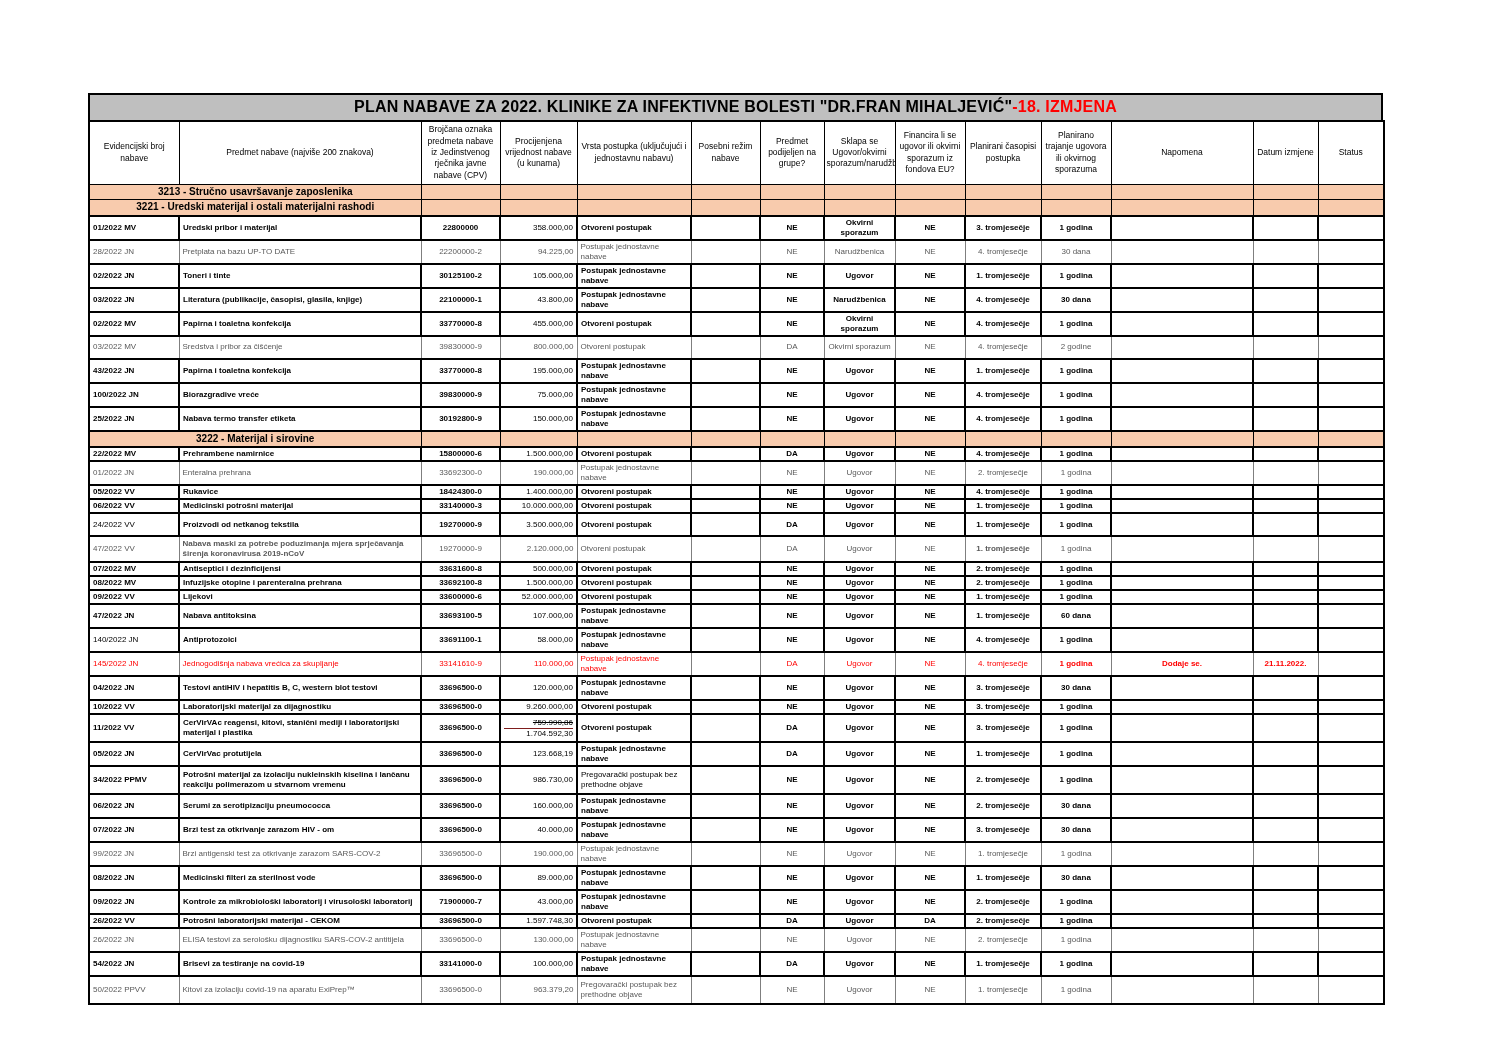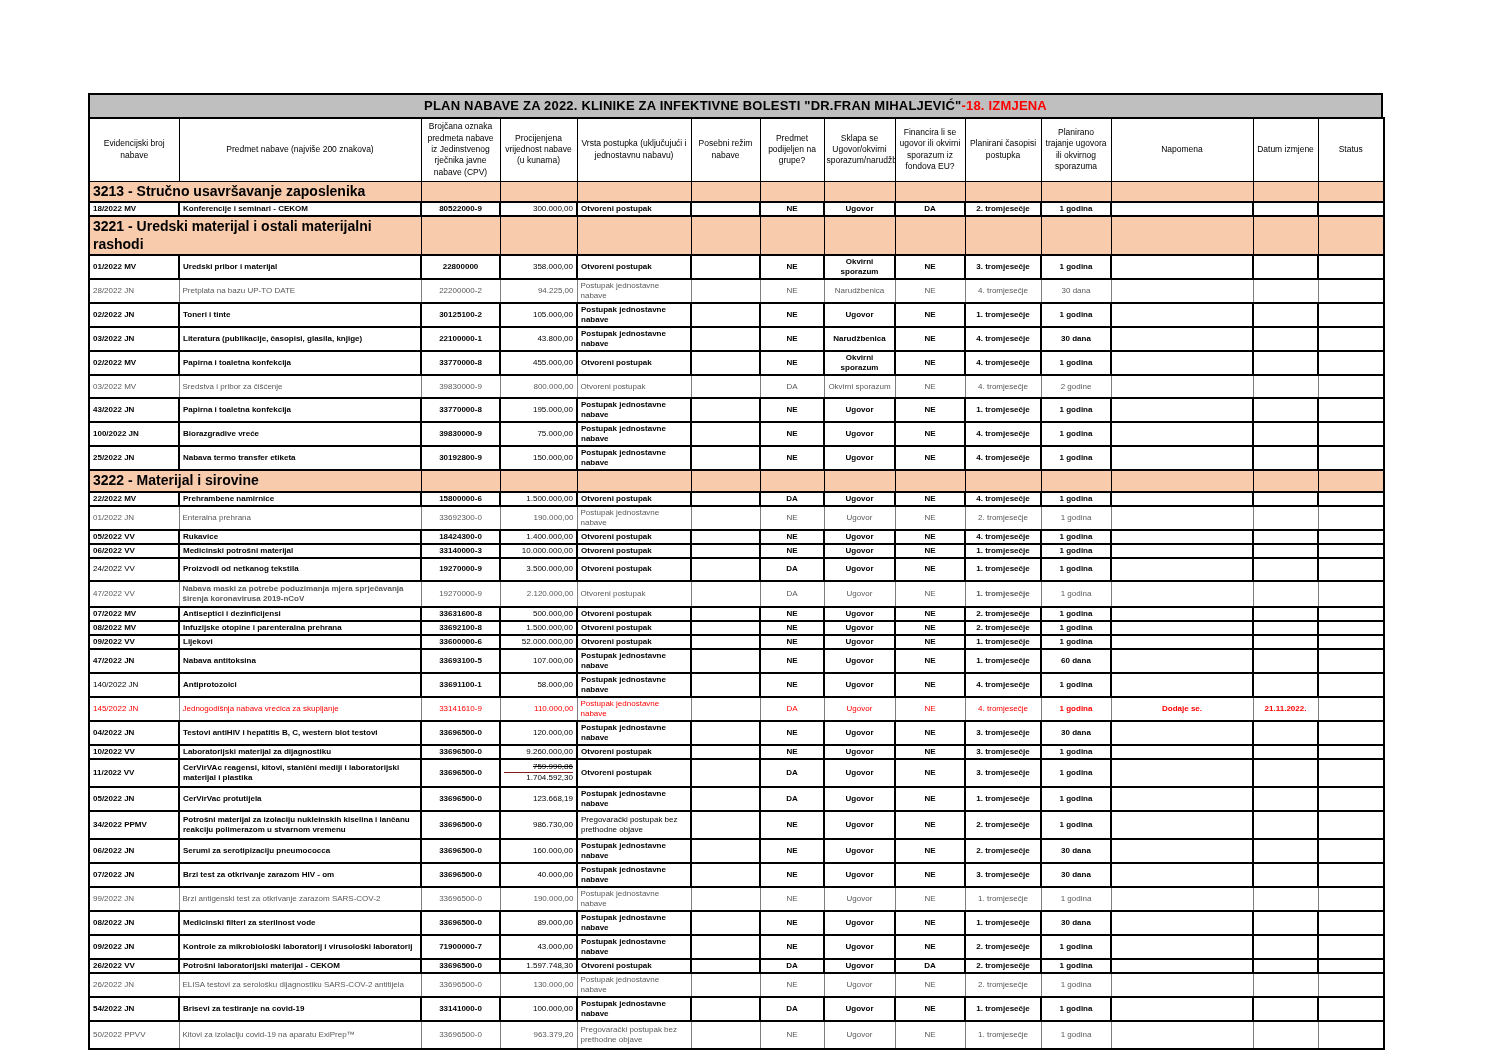--- a/index.html
+++ b/index.html
@@ -1,30 +1,30 @@
 <!DOCTYPE html>
 <html><head>
 <meta charset="utf-8">
 <style>
   html,body{margin:0;padding:0;background:#fff;}
   #page{position:relative;width:1497px;height:1058px;background:#ffffff;overflow:hidden;
         font-family:"Liberation Sans",sans-serif;}
   #doc{position:absolute;left:88px;top:93px;width:1295px;}
   #title-bar{box-sizing:border-box;width:100%;background:#bfbfbf;border:2px solid #000;
-             border-bottom:none;text-align:center;font-size:13px;font-weight:bold;
+             border-bottom:none;text-align:center;font-size:16px;font-weight:bold;
              padding:3px 0 4px 0;color:#000;letter-spacing:.2px;}
   table{border-collapse:collapse;table-layout:fixed;width:100%;}
   td,th{box-sizing:border-box;overflow:hidden;vertical-align:middle;}
   th{border:1px solid #000;font-weight:normal;font-size:8.5px;text-align:center;
      padding:2px 2px;line-height:1.35;color:#000;background:#fff;}
   thead tr{height:63px;}
   table{border:2px solid #000;}
   td{font-size:8px;padding:1px 3px;line-height:1.25;color:#595959;border:1px solid #7f7f7f;}
   tr.heavy td{border:2px solid #000;color:#000;font-weight:bold;}
-  tr.section td{background:#f8cbad;border:1px solid #000;color:#000;font-weight:bold;font-size:14px;}
+  tr.section td{background:#f8cbad;border:1px solid #000;color:#000;font-weight:bold;font-size:10px;text-align:center;}
   td.c{text-align:center;} td.r{text-align:right;} td.l{text-align:left;}
   td .strike{text-decoration:line-through;display:block;text-align:right;}
   td .newval{display:block;text-align:right;border-top:1px solid #7f1d1d;}
   tr.red td{color:#ff0000 !important;}
   td.cell-normal{font-weight:normal !important;}
   td.cell-bold{font-weight:bold !important;}
   tr td.val{font-weight:normal;}
 </style>
 </head>
 <body>
@@ -76,36 +76,20 @@
             <td></td>
             <td></td>
             <td></td>
             <td></td>
             <td></td>
             <td></td>
             <td></td>
             <td></td>
             <td></td>
           </tr>
-          <tr class="heavy" style="height: 13px;">
-            <td class="l">18/2022 MV</td>
-            <td class="l">Konferencije i seminari - CEKOM</td>
-            <td class="c">80522000-9</td>
-            <td class="r val">300.000,00</td>
-            <td class="l">Otvoreni postupak</td>
-            <td class="c"></td>
-            <td class="c">NE</td>
-            <td class="c">Ugovor</td>
-            <td class="c">DA</td>
-            <td class="c">2. tromjesečje</td>
-            <td class="c">1 godina</td>
-            <td class="c"></td>
-            <td class="c"></td>
-            <td class="c"></td>
-          </tr>
           <tr class="section" style="height: 13px;">
             <td colspan="2" class="l">3221 - Uredski materijal i ostali materijalni rashodi</td>
             <td></td>
             <td></td>
             <td></td>
             <td></td>
             <td></td>
             <td></td>
             <td></td>
             <td></td>

